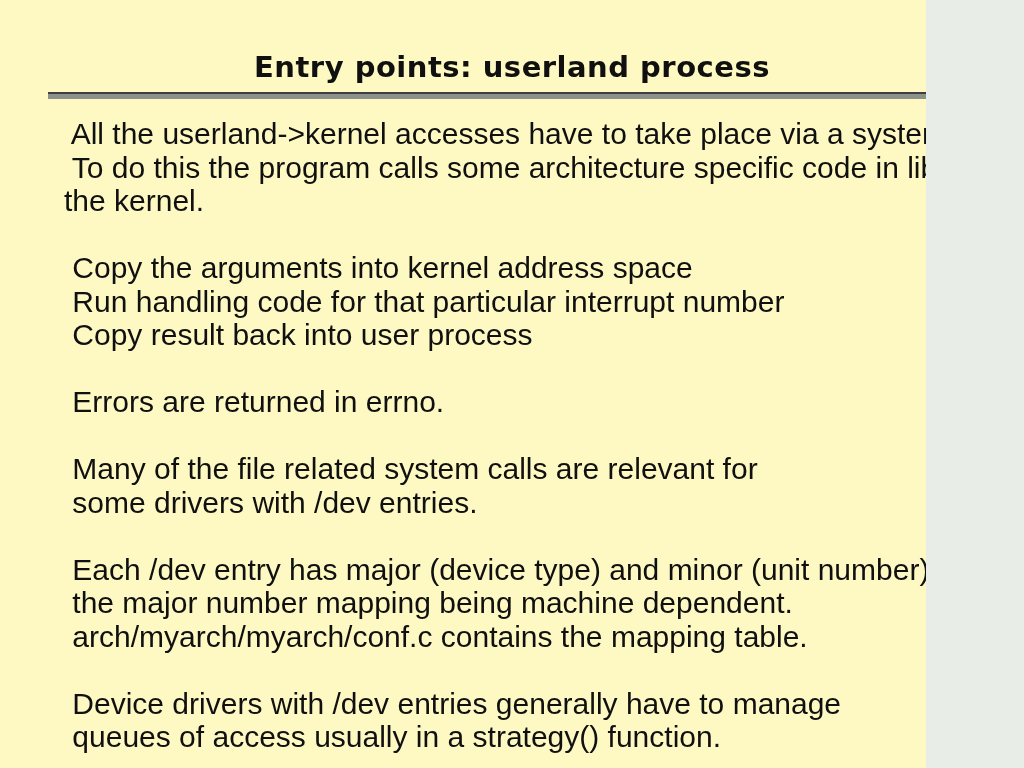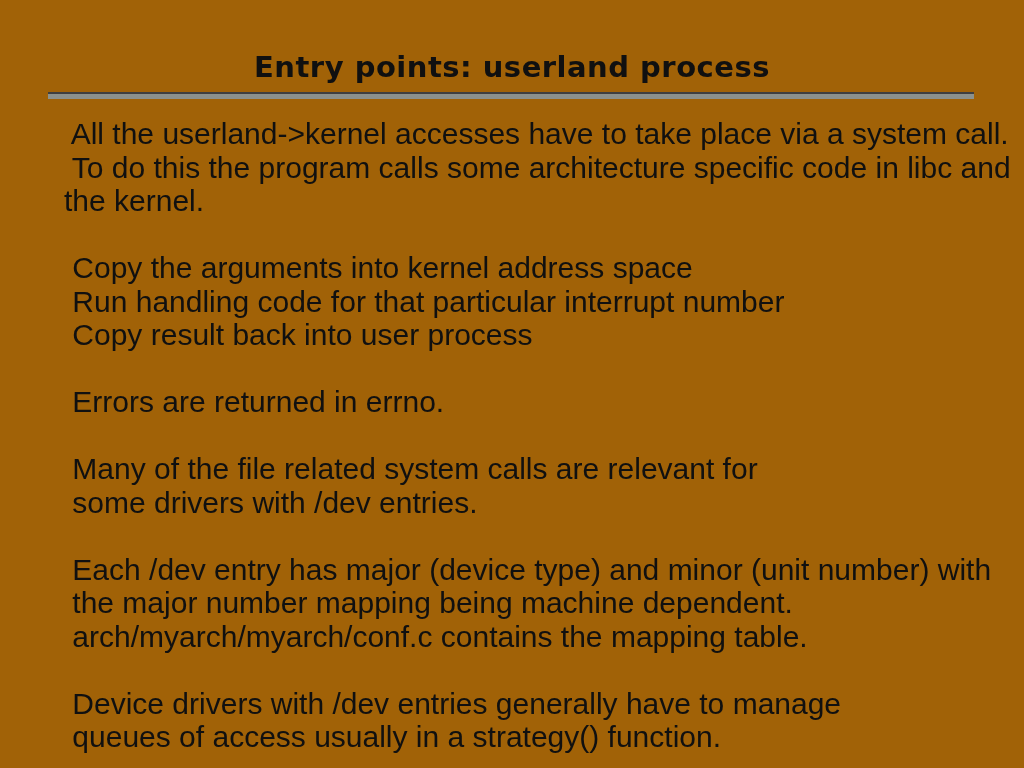--- a/index.html
+++ b/index.html
@@ -2,23 +2,23 @@
 <html><head>
 <meta charset="utf-8">
 <style>
   html, body {
     margin: 0;
     padding: 0;
     background: #e9ede8;
   }
   .slide {
     position: relative;
-    width: 1024px;
+    width: 926px;
     height: 768px;
-    background: #a16207;
+    background: #fef9c3;
     overflow: hidden;
     font-family: "DejaVu Sans", "Liberation Sans", sans-serif;
     color: #101010;
   }
   .title {
     position: absolute;
     top: 50px;
     left: 0;
     width: 1024px;
     margin: 0;

